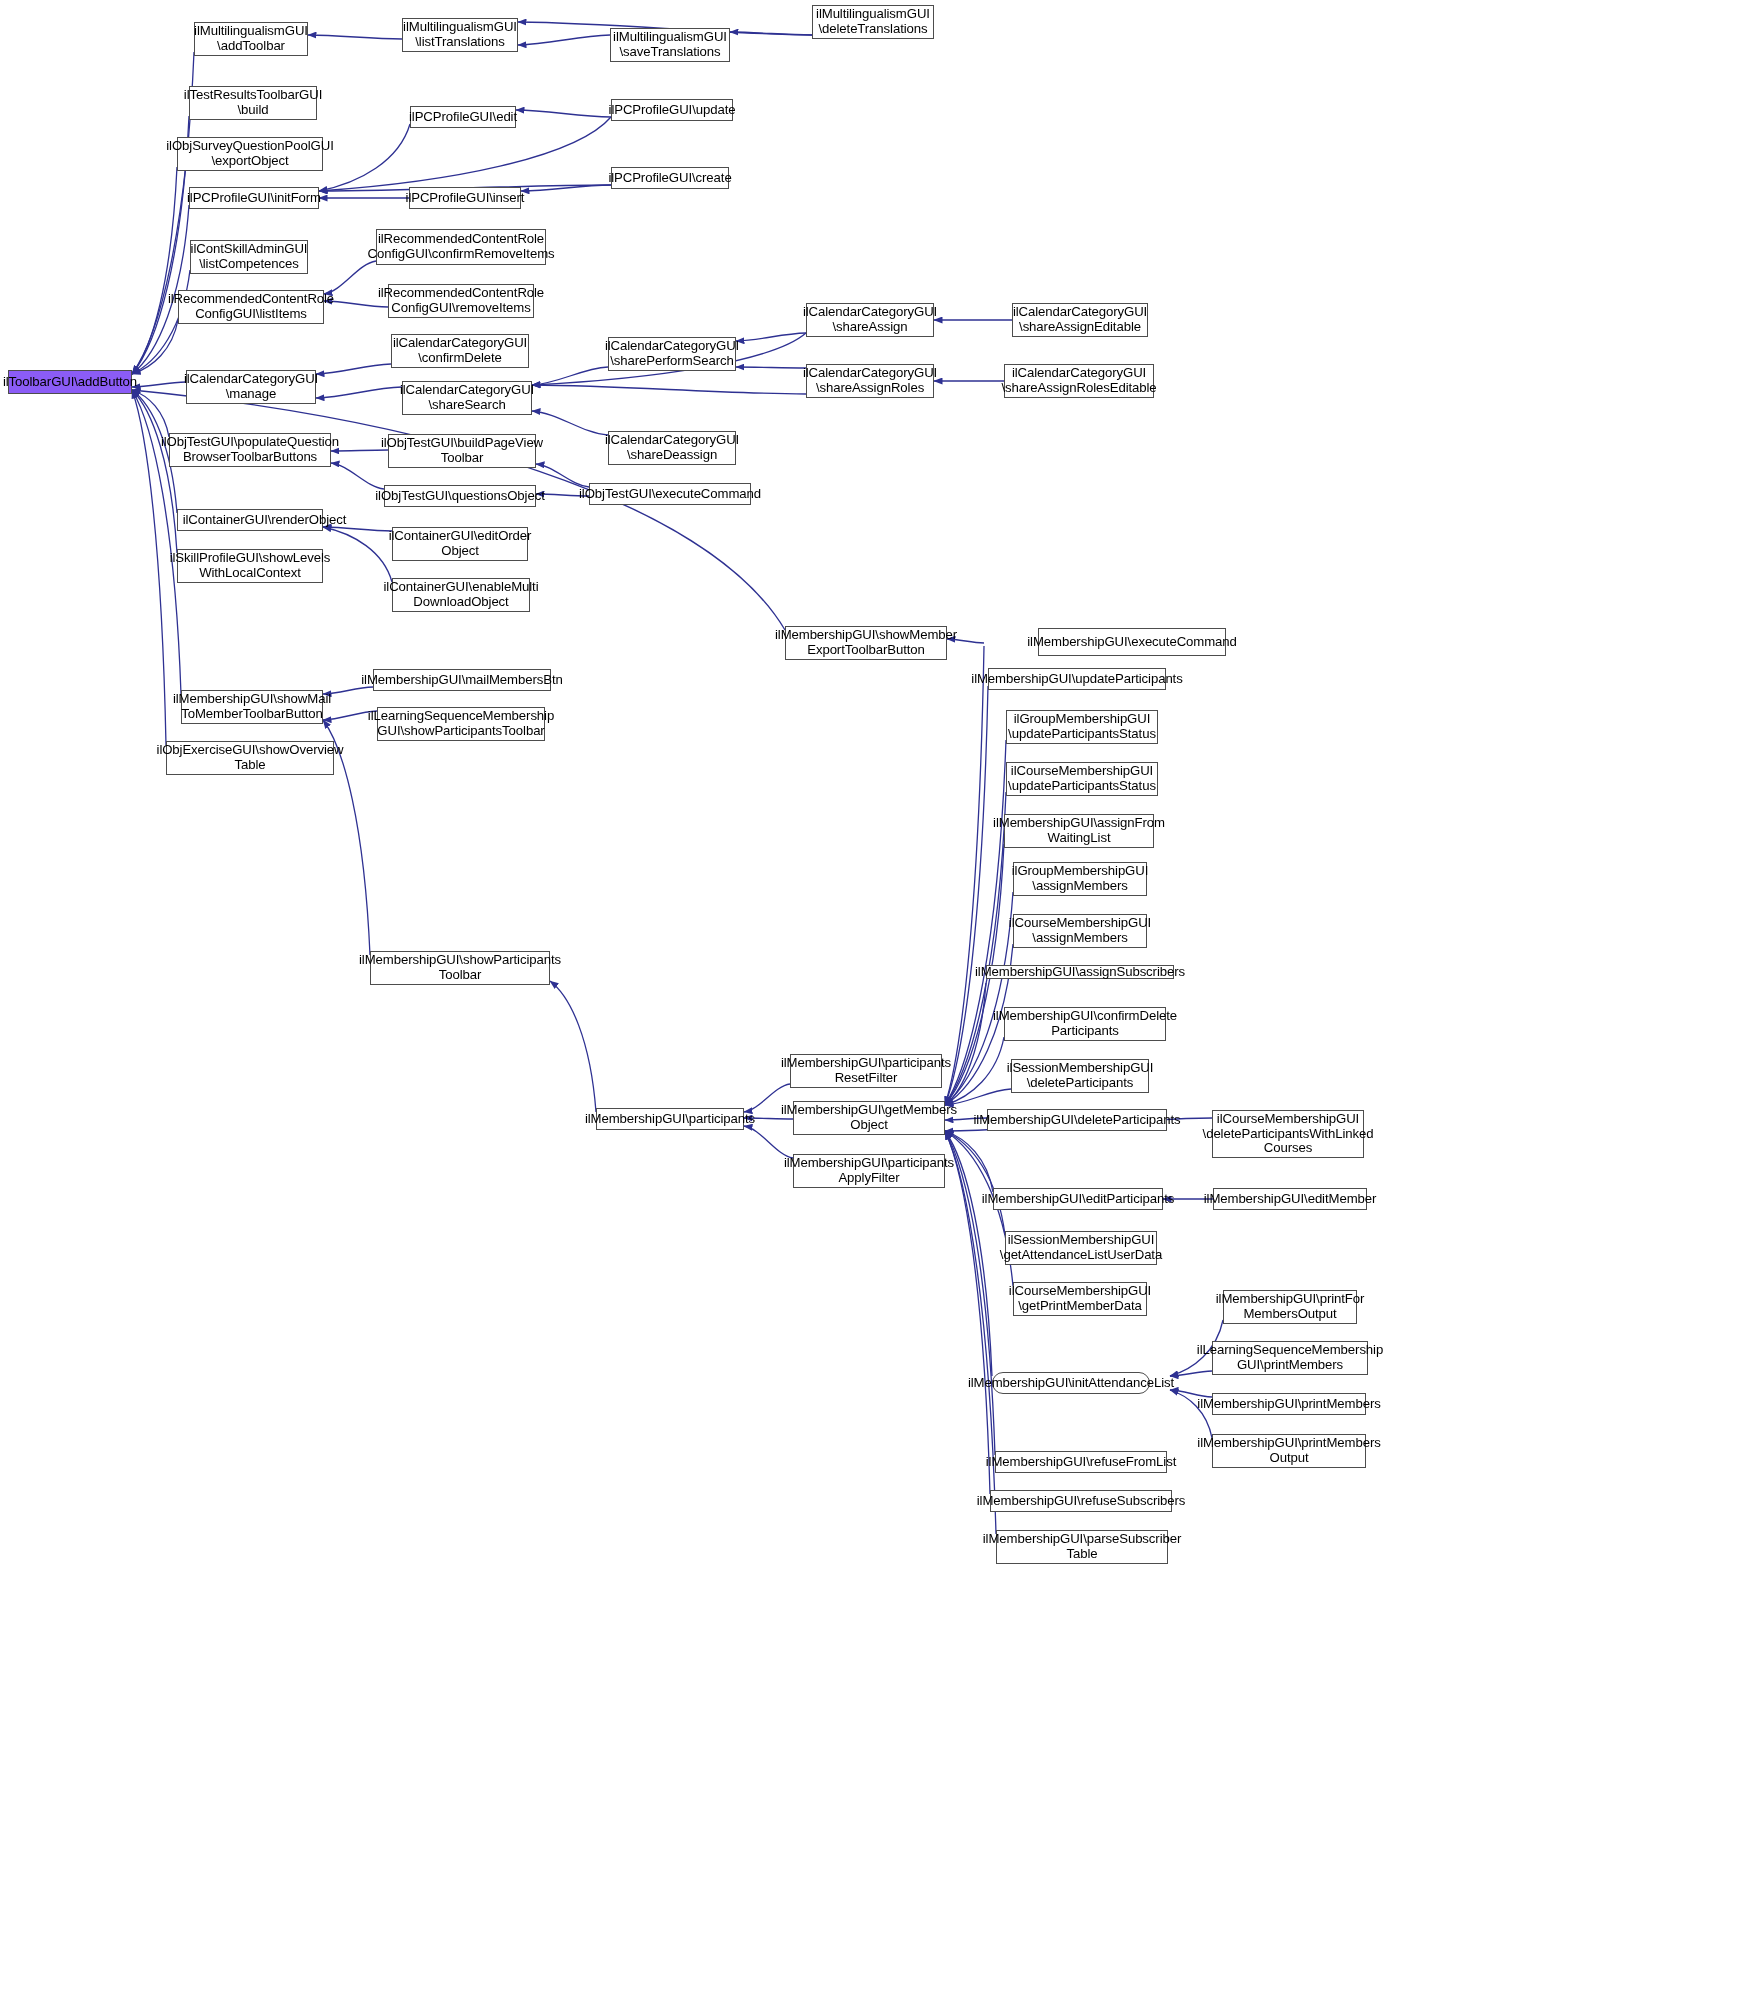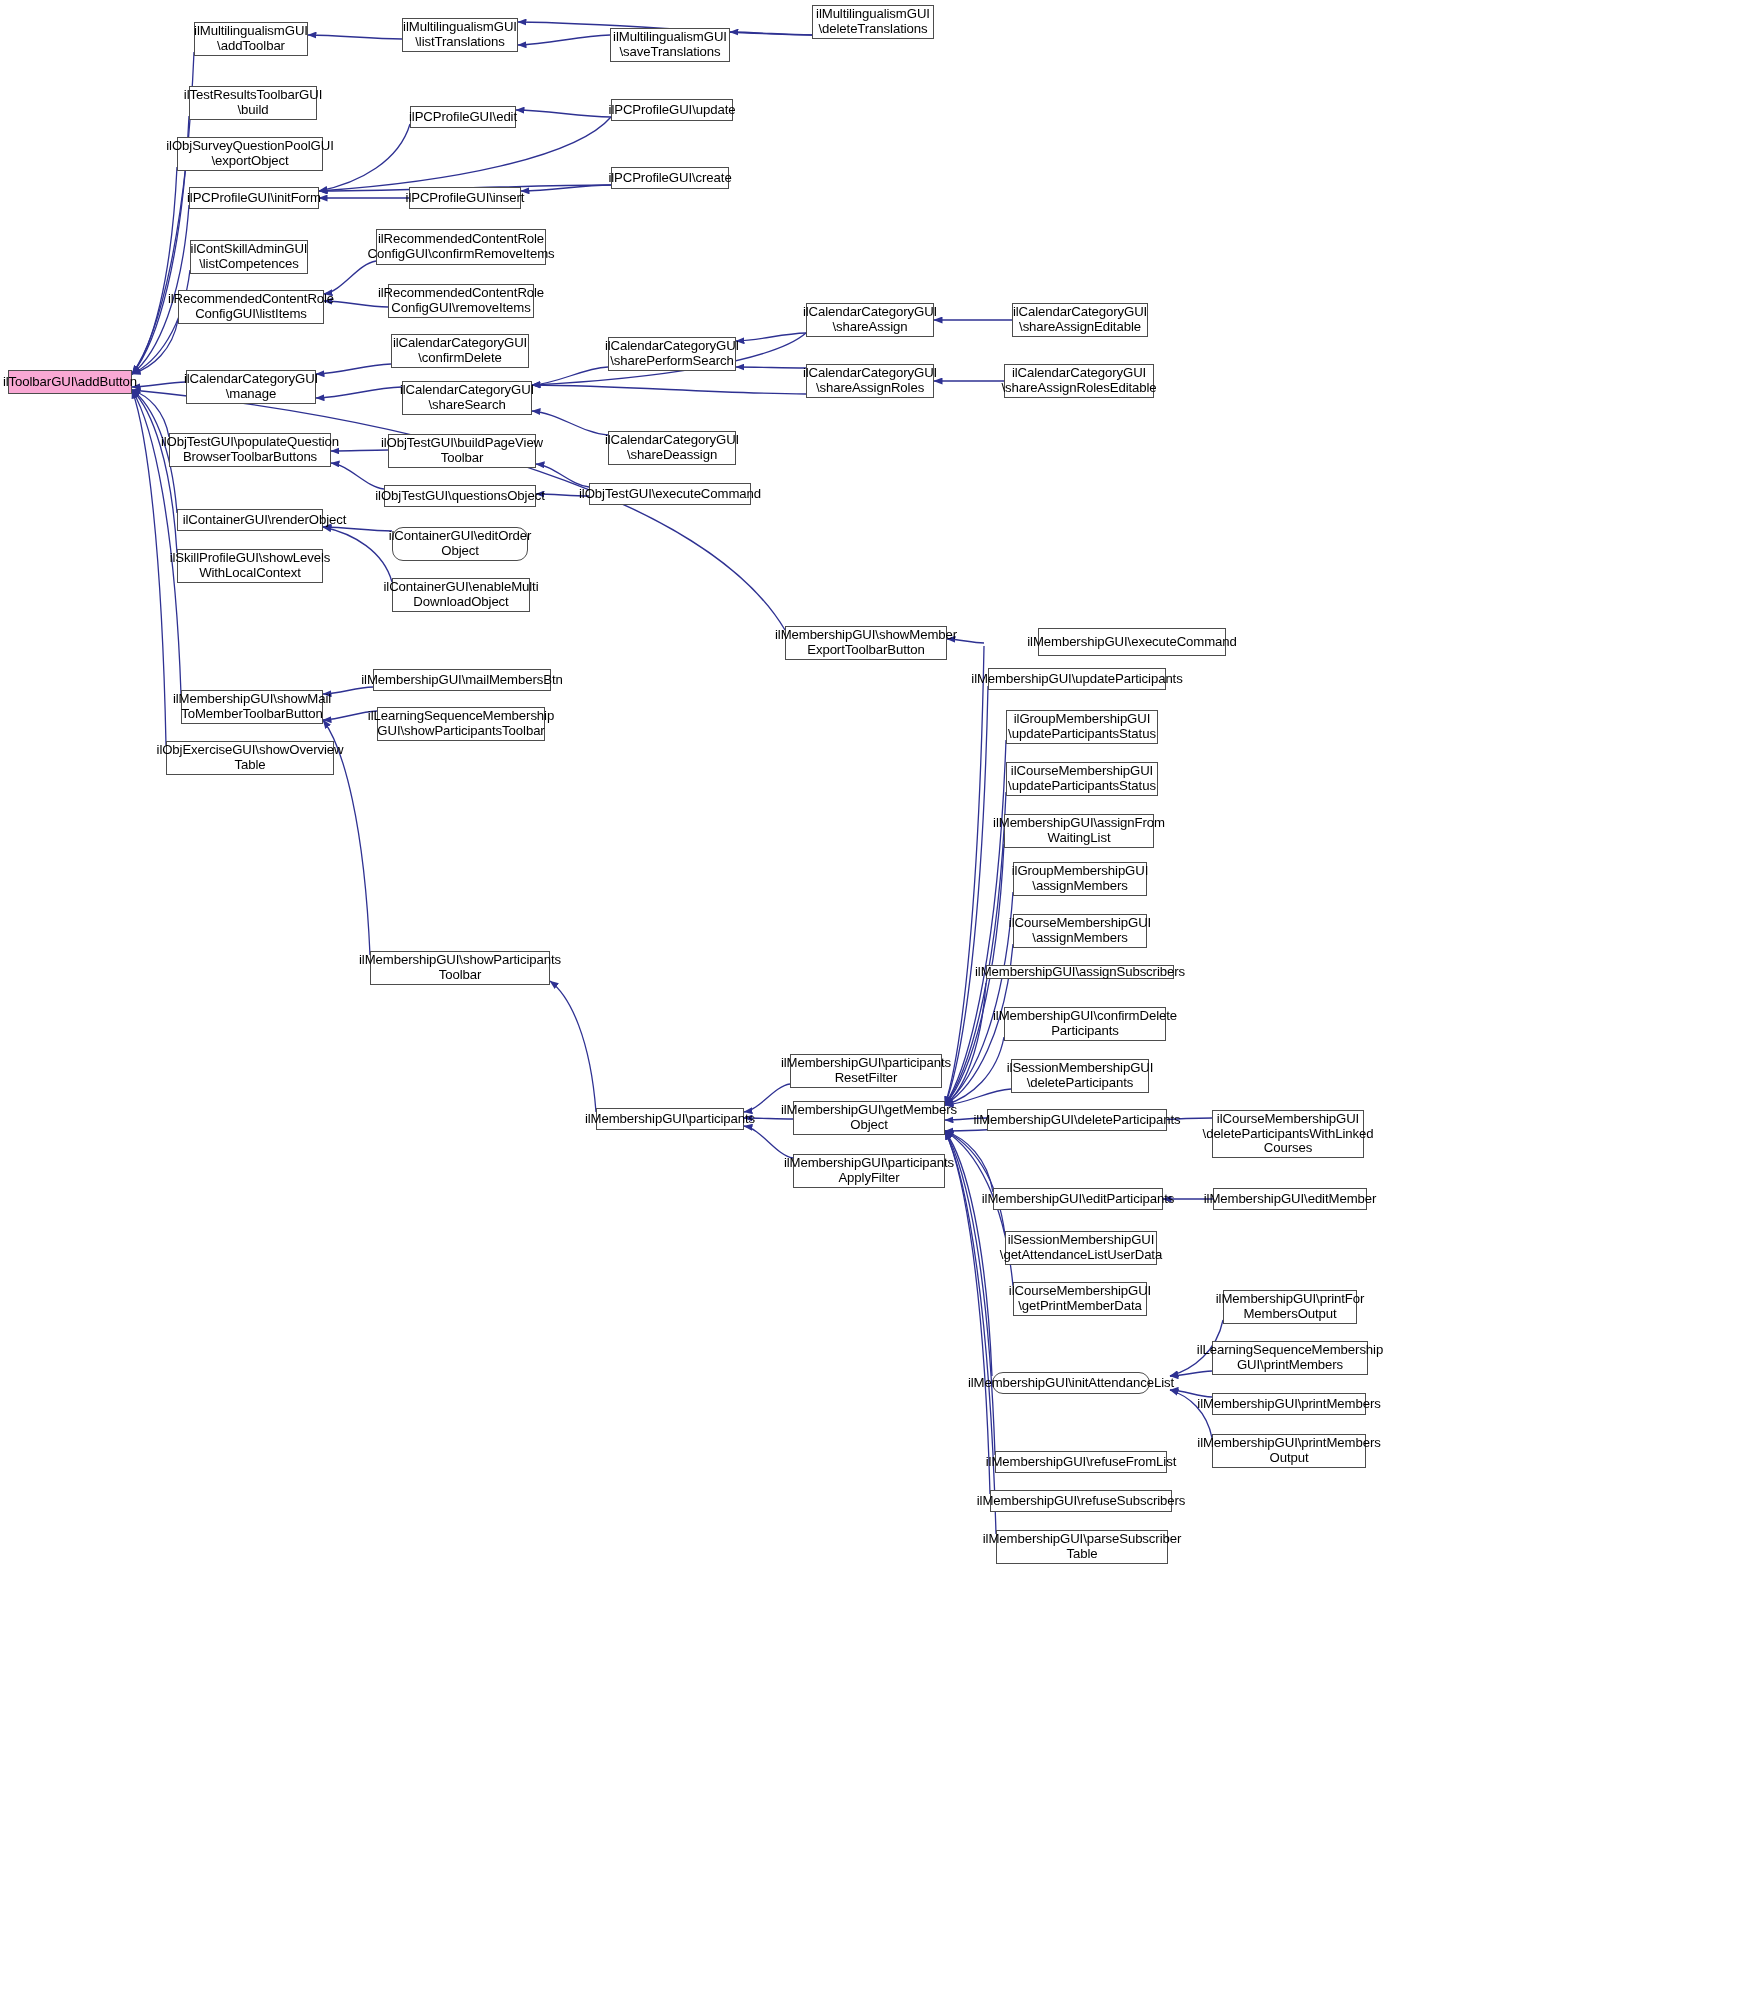--- a/index.html
+++ b/index.html
@@ -28,21 +28,21 @@
     justify-content:center;
     text-align:center;
     line-height:1.12;
     font-size:13.2px;
     letter-spacing:-0.1px;
     padding:1px 3px;
     white-space:pre-line;
     z-index:2;
   }
   .node.root{
-    background:#f9a8d4;
+    background:#8b5cf6;
     border-color:#4d4d4d;
   }
 </style>
 </head>
 <body>
 
 <div id="canvas">
   <svg id="edges" xmlns="http://www.w3.org/2000/svg" viewBox="0 0 1752 1997">
       <defs>
         <marker id="arrow" markerWidth="9" markerHeight="7" refX="8.5" refY="3.5" orient="auto" markerUnits="userSpaceOnUse">
@@ -167,21 +167,21 @@
 \shareAssignRolesEditable</div>
     <div class="node" style="left: 608px; top: 431px; width: 128px; height: 34px;">ilCalendarCategoryGUI
 \shareDeassign</div>
     <div class="node" style="left: 169px; top: 433px; width: 162px; height: 34px;">ilObjTestGUI\populateQuestion
 BrowserToolbarButtons</div>
     <div class="node" style="left: 388px; top: 434px; width: 148px; height: 34px;">ilObjTestGUI\buildPageView
 Toolbar</div>
     <div class="node" style="left: 384px; top: 485px; width: 152px; height: 22px;">ilObjTestGUI\questionsObject</div>
     <div class="node" style="left: 589px; top: 483px; width: 162px; height: 22px;">ilObjTestGUI\executeCommand</div>
     <div class="node" style="left: 177px; top: 509px; width: 146px; height: 22px; padding-left: 32px;">ilContainerGUI\renderObject</div>
-    <div class="node" style="left: 392px; top: 527px; width: 136px; height: 34px; border-radius: 11px;">ilContainerGUI\editOrder
+    <div class="node" style="left: 392px; top: 527px; width: 136px; height: 34px;">ilContainerGUI\editOrder
 Object</div>
     <div class="node" style="left: 177px; top: 549px; width: 146px; height: 34px;">ilSkillProfileGUI\showLevels
 WithLocalContext</div>
     <div class="node" style="left: 392px; top: 578px; width: 138px; height: 34px;">ilContainerGUI\enableMulti
 DownloadObject</div>
     <div class="node" style="left: 785px; top: 626px; width: 162px; height: 34px;">ilMembershipGUI\showMember
 ExportToolbarButton</div>
     <div class="node" style="left: 1006px; top: 628px; width: 188px; height: 28px; margin-left: 32px;">ilMembershipGUI\executeCommand</div>
     <div class="node" style="left: 373px; top: 669px; width: 178px; height: 22px;">ilMembershipGUI\mailMembersBtn</div>
     <div class="node" style="left: 988px; top: 668px; width: 178px; height: 22px;">ilMembershipGUI\updateParticipants</div>

